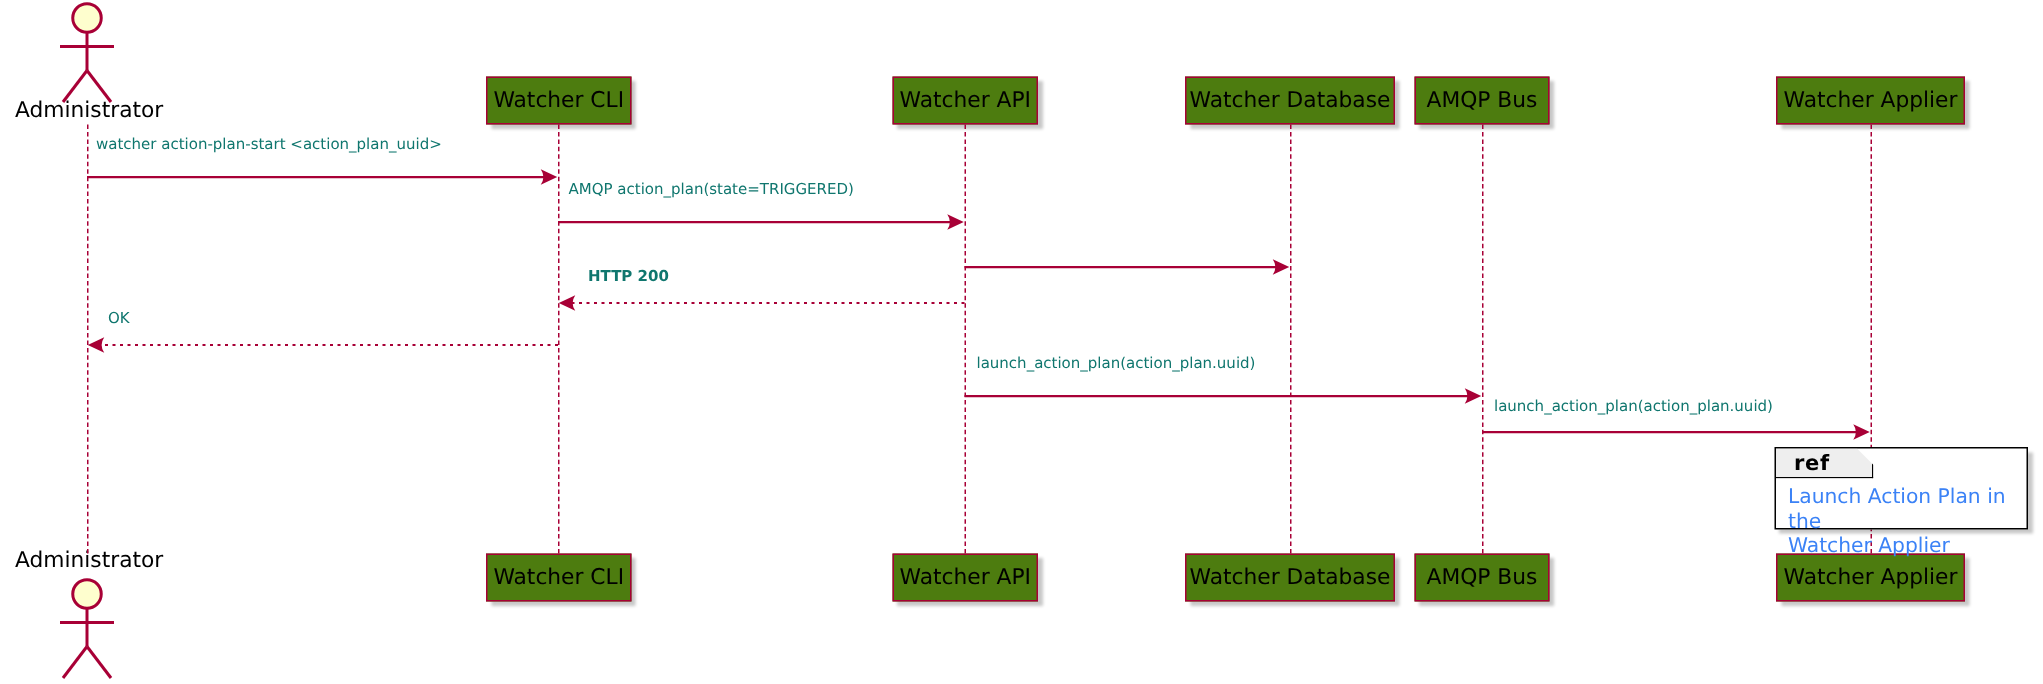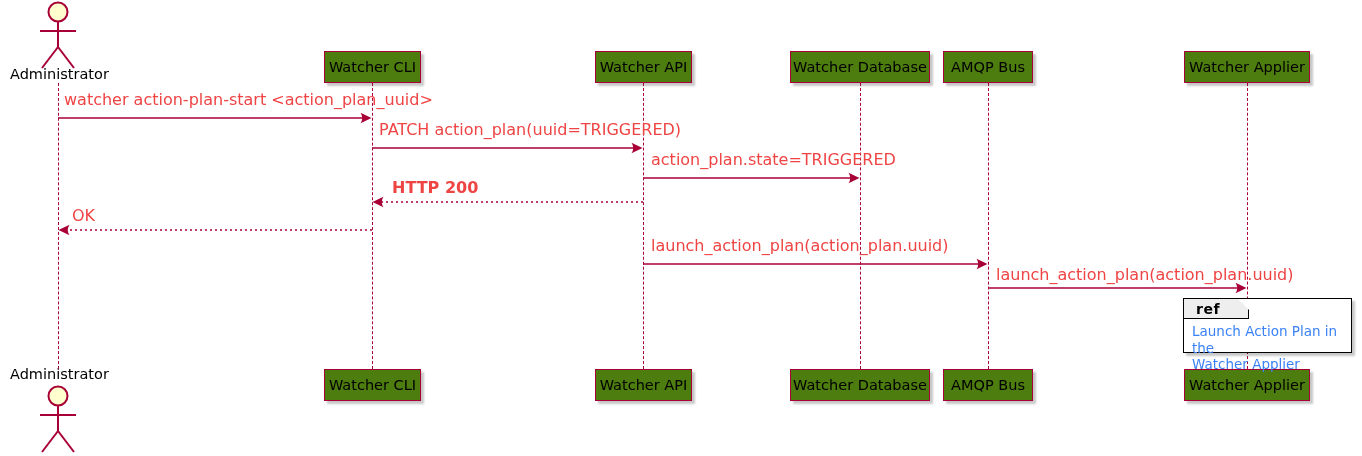--- a/index.html
+++ b/index.html
@@ -27,21 +27,21 @@
   }
   .actor-fig{position:absolute;}
 
   
   .lifeline{
     position:absolute;width:0;border-left:1.3px dashed #A80036;
   }
 
   
   .msg-label{
-    position:absolute;font-size:16px;color:#ef4444;white-space:nowrap;line-height:1;
+    position:absolute;font-size:10px;color:#0f766e;white-space:nowrap;line-height:1;
   }
 
   
   .refbox{
     position:absolute;background:#FFFFFF;border:1.5px solid #000000;
     box-shadow:3px 3px 2px rgba(0,0,0,0.22);box-sizing:border-box;
   }
   .ref-tab{
     position:absolute;left:0;top:0;height:20px;
     background:#EEEEEE;
@@ -142,22 +142,21 @@
       <g>
         <line x1="643" y1="264" x2="979" y2="264" stroke="#A80036" stroke-width="1.5"></line>
         <path d="M 987.5 264 L 976.5 258.8 Q 980 264 976.5 269.2 Z" fill="#A80036"></path>
       </g>
       <g>
         <line x1="988" y1="288" x2="1238" y2="288" stroke="#A80036" stroke-width="1.5"></line>
         <path d="M 1246.5 288 L 1235.5 282.8 Q 1239 288 1235.5 293.2 Z" fill="#A80036"></path>
       </g>
     </svg>
     <div class="msg-label" style="left: 64px; top: 92px;">watcher action-plan-start &lt;action_plan_uuid&gt;</div>
-    <div class="msg-label" style="left: 379px; top: 122px;">PATCH action_plan(uuid=TRIGGERED)</div>
-    <div class="msg-label" style="left: 651px; top: 152px;">action_plan.state=TRIGGERED</div>
+    <div class="msg-label" style="left: 379px; top: 122px;">AMQP action_plan(state=TRIGGERED)</div>
     <div class="msg-label" style="left: 392px; top: 180px; font-weight: bold;">HTTP 200</div>
     <div class="msg-label" style="left: 72px; top: 208px;">OK</div>
     <div class="msg-label" style="left: 651px; top: 238px;">launch_action_plan(action_plan.uuid)</div>
     <div class="msg-label" style="left: 996px; top: 267px;">launch_action_plan(action_plan.uuid)</div>
     <div class="refbox" style="left: 1183px; top: 298px; width: 169px; height: 55px;">
       <div class="ref-tab" style="width: 65px; clip-path: polygon(0px 0px, 54px 0px, 65px 11px, 65px 20px, 0px 20px); border-bottom: 1.5px solid rgb(0, 0, 0); border-right: 1.5px solid rgb(0, 0, 0); text-align: right;">
         <span>ref</span>
       </div>
       <div class="ref-body">
         <div>Launch Action Plan in the</div>

